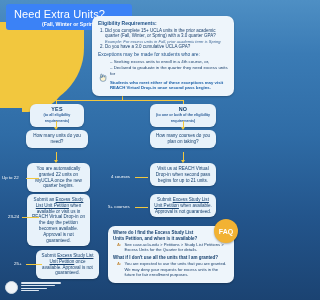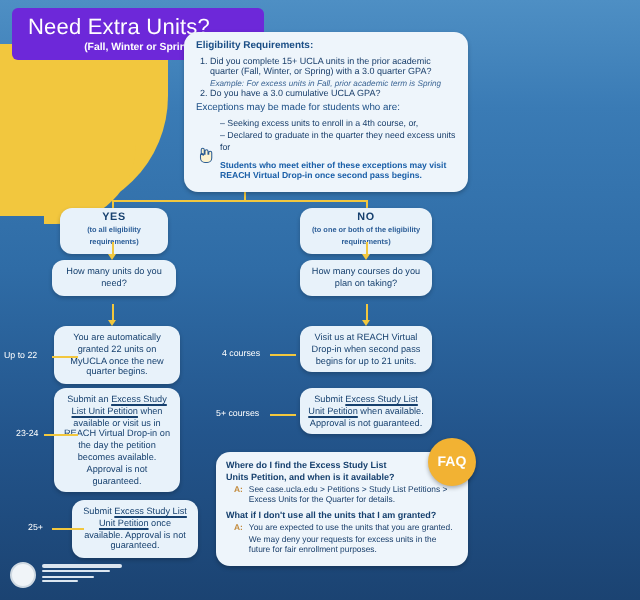--- a/index.html
+++ b/index.html
@@ -12,21 +12,21 @@
   .yellow-blob {
     position:absolute; left:-34px; top:22px; width:118px; height:86px;
     background:#f2c73e; border-radius:0 0 60px 0;
   }
   .yellow-blob:after{
     content:""; position:absolute; left:56px; top:46px; width:46px;height:44px;
     background:#f2c73e; border-radius:0 0 40px 0;
   }
   .title-box{
     position:absolute; left:6px; top:4px; width:126px; padding:4px 6px 3px 8px;
-    background:#6d28d9; border-radius:3px; z-index:4;
+    background:#3b82f6; border-radius:3px; z-index:4;
   }
   .title-box h1{ font-size:11px; color:#ffffff; font-weight:400; letter-spacing:.1px; line-height:12px;}
   .title-sub{ font-size:5.2px; color:#ffffff; font-weight:700; text-align:center; margin-top:1px;}
   .panel{
     position:absolute; background:#eef5fb; border-radius:7px;
     box-shadow:0 1px 2px rgba(0,0,0,.25);
   }
   .elig{ left:92px; top:16px; width:142px; padding:4px 5px 5px 6px; z-index:5;}
   .elig h2{ font-size:5px; color:#1c4f86; font-weight:700; margin-bottom:1.5px;}
   .elig ol{ margin:0 0 0 7px; padding:0;}

